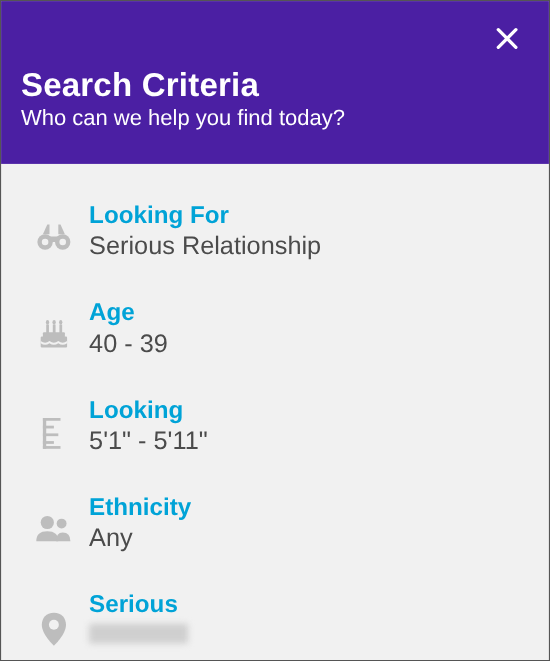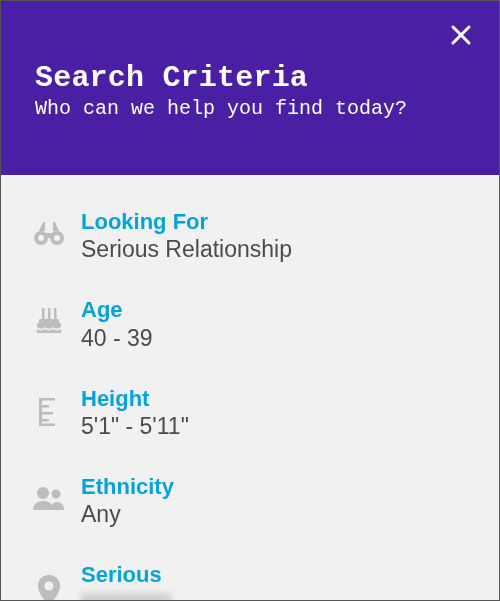--- a/index.html
+++ b/index.html
@@ -6,24 +6,23 @@
     html, body { width: 500px; height: 601px; }
     body {
       font-family: -apple-system, BlinkMacSystemFont, "Segoe UI", Arial, sans-serif;
       background: #f1f1f1;
       border: 1px solid #555;
       overflow: hidden;
     }
     .header {
       background: #4b1fa3;
       color: #fff;
-      padding: 26px 34px 34px 34px;
+      padding: 26px 34px 34px 18px;
       position: relative;
-      height: 174px;
-      font-family: Liberation Mono, monospace;
+      height: 148px;
     }
     .close-btn {
       position: absolute;
       top: 20px;
       right: 24px;
       width: 28px;
       height: 28px;
       display: flex;
       align-items: center;
       justify-content: center;
@@ -42,21 +41,21 @@
       font-size: 20px;
       font-weight: 400;
       margin-top: 2px;
       color: #fff;
     }
     .criteria-list {
       padding: 22px 30px 10px 30px;
     }
     .criterion {
       display: flex;
-      align-items: center;
+      align-items: flex-end;
       padding: 12px 0 22px 0;
     }
     .criterion .icon {
       width: 36px;
       height: 36px;
       flex: 0 0 36px;
       margin-right: 14px;
       margin-top: 2px;
       display: flex;
       align-items: flex-start;
@@ -145,21 +144,21 @@
       <svg width="28" height="32" viewBox="0 0 28 32">
         <rect x="4" y="2" width="3" height="28"></rect>
         <rect x="4" y="2" width="16" height="2.5"></rect>
         <rect x="4" y="9" width="10" height="2.5"></rect>
         <rect x="4" y="16" width="14" height="2.5"></rect>
         <rect x="4" y="23" width="10" height="2.5"></rect>
         <rect x="4" y="27.5" width="16" height="2.5"></rect>
       </svg>
     </span>
     <div class="text-block">
-      <div class="label">Height</div>
+      <div class="label">Looking</div>
       <div class="value">5'1" - 5'11"</div>
     </div>
   </div>
 
   <div class="criterion">
     <span class="icon">
       <svg width="34" height="28" viewBox="0 0 34 28">
         <circle cx="11" cy="9" r="6"></circle>
         <path d="M1 26 Q1 17 11 17 Q21 17 21 26 Z"></path>
         <circle cx="24" cy="10" r="4.5"></circle>

